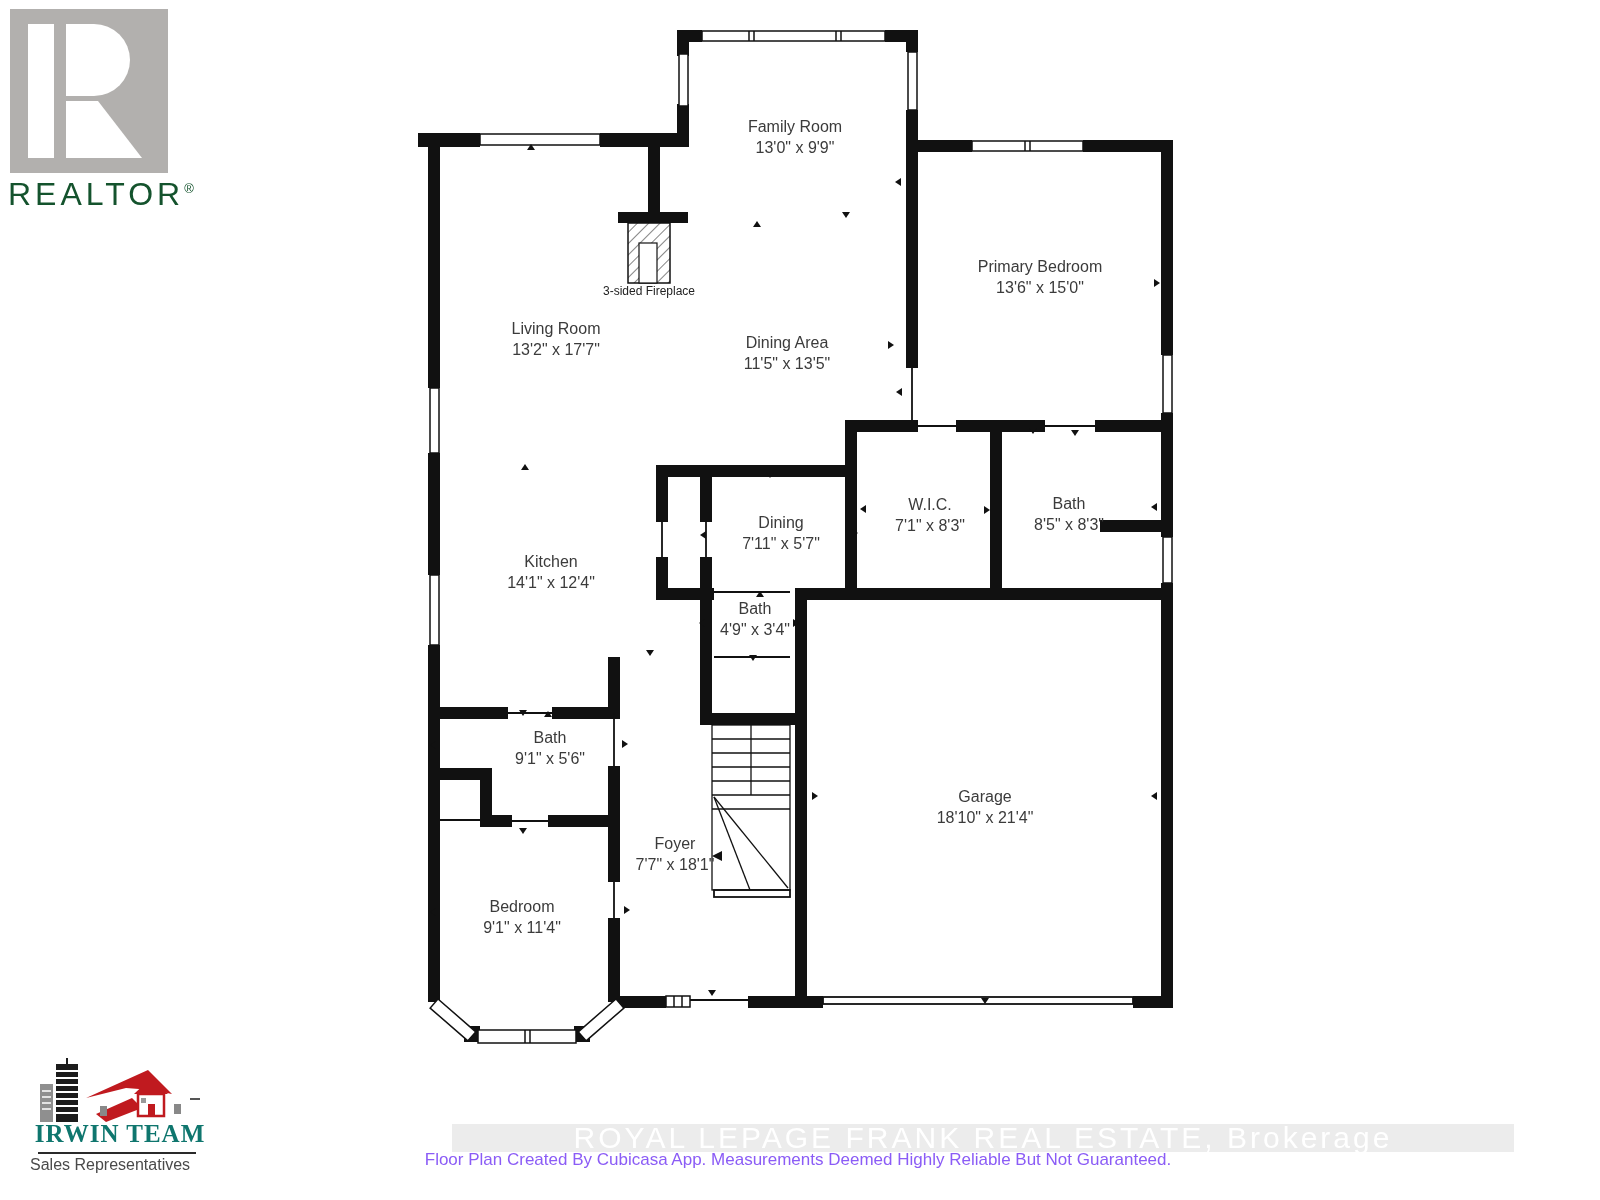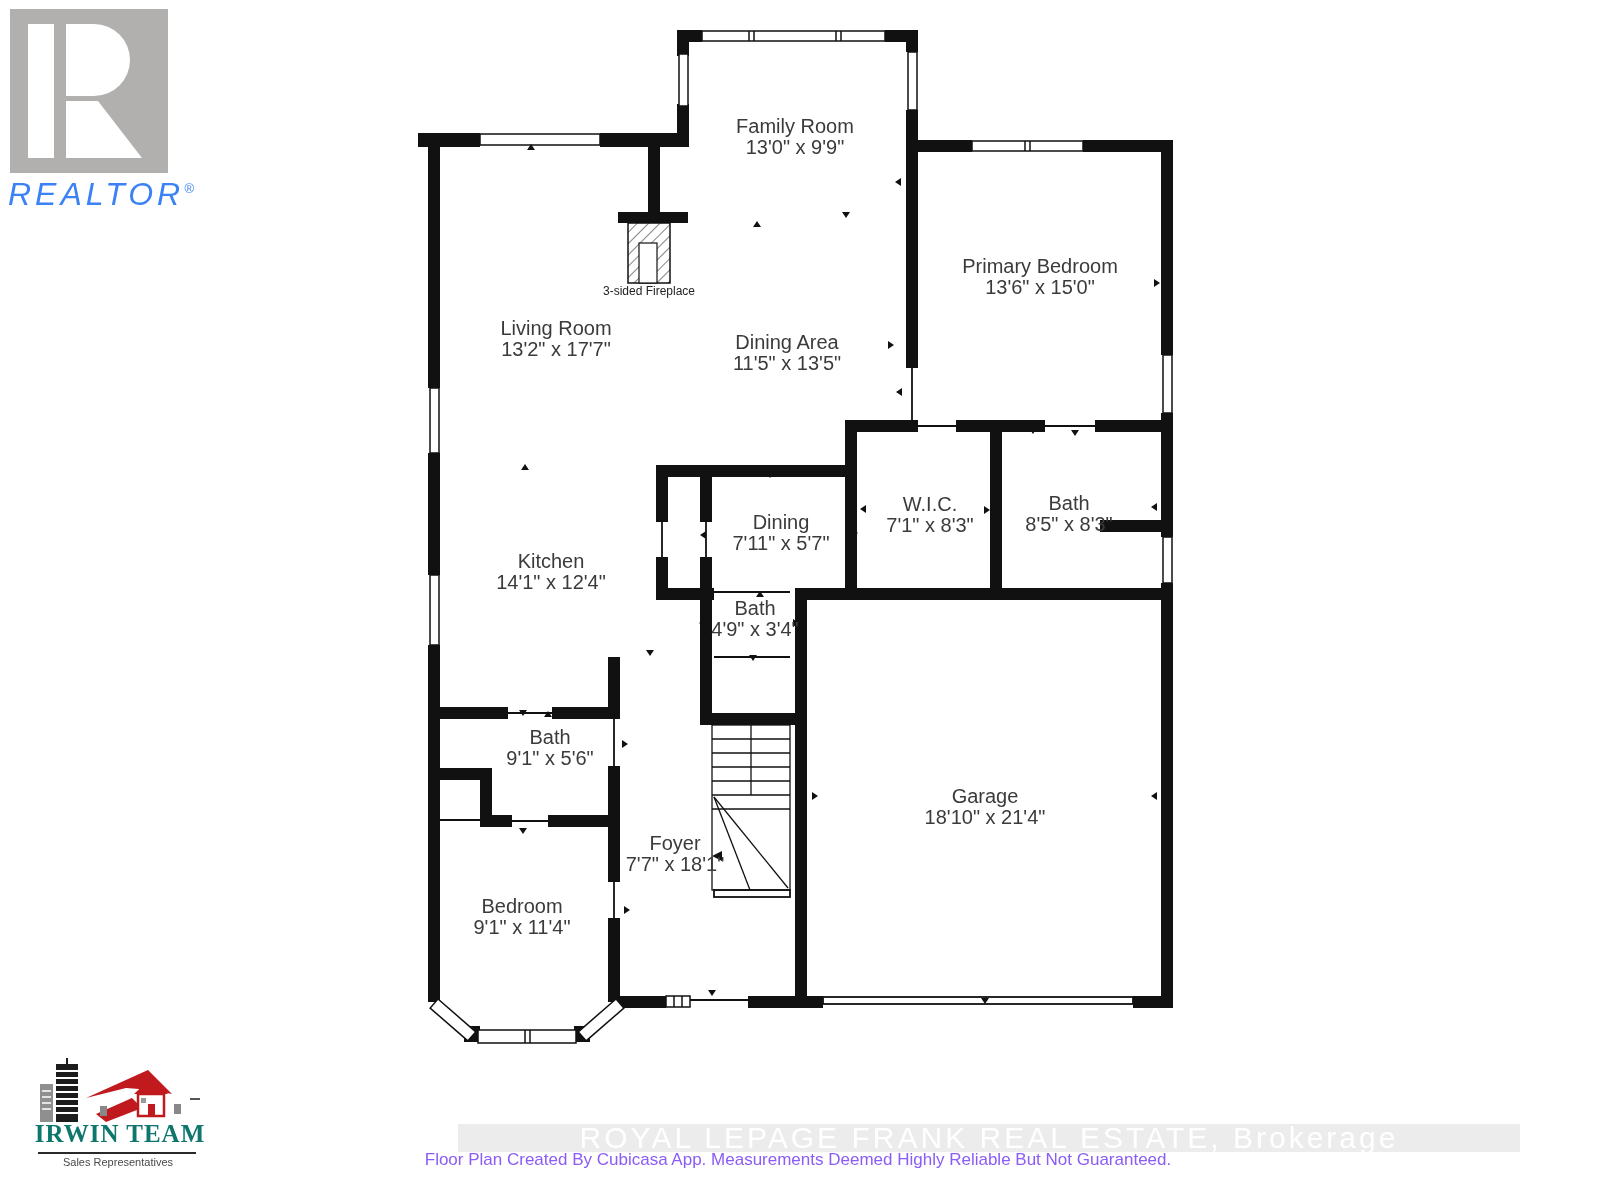--- a/index.html
+++ b/index.html
@@ -1,35 +1,35 @@
 <!DOCTYPE html>
 <html><head>
 <meta charset="utf-8">
 <style>
   html,body{margin:0;padding:0;background:#fff;}
   #page{position:relative;width:1600px;height:1200px;background:#fff;overflow:hidden;
         font-family:"Liberation Sans", sans-serif;}
   svg{position:absolute;left:0;top:0;}
   .room-label{position:absolute;transform:translateX(-50%);text-align:center;
-              font-size:20px;line-height:21px;color:#3b3b3b;white-space:nowrap;}
+              font-size:16px;line-height:21px;color:#3b3b3b;white-space:nowrap;}
   .annot-label{position:absolute;transform:translateX(-50%);text-align:center;
                font-size:12px;color:#222;white-space:nowrap;}
   #realtor-logo{position:absolute;left:10px;top:9px;width:158px;height:164px;background:#b2b0ae;}
   #realtor-text{position:absolute;left:8px;top:176px;width:190px;font-size:32px;
-                letter-spacing:4px;color:#3b82f6;font-weight:400;font-style:italic;}
+                letter-spacing:4px;color:#14532d;font-weight:400;}
   #realtor-text sup{font-size:13px;letter-spacing:0;}
   #irwin{position:absolute;left:30px;top:1058px;width:190px;height:120px;}
   #irwin-name{position:absolute;left:0px;top:62px;width:180px;text-align:center;
               font-family:"Liberation Serif", serif;font-weight:bold;font-size:25px;
               letter-spacing:1px;color:#0f766e;}
   #irwin-line{position:absolute;left:8px;top:94px;width:158px;height:2px;background:#2a2a2a;}
-  #irwin-sub{position:absolute;left:0px;top:98px;width:176px;text-align:center;
-             font-size:11px;color:#4a4a4a;}
+  #irwin-sub{position:absolute;left:0px;top:98px;width:176px;text-align:left;
+             font-size:16px;color:#4a4a4a;}
   #wm-band{position:absolute;left:452px;top:1124px;width:1062px;height:28px;background:#ececec;
-           text-align:center;margin-left:6px;}
+           text-align:center;}
   #wm-text{font-size:30px;line-height:28px;letter-spacing:3px;color:#ffffff;white-space:nowrap;}
   #disclaimer{position:absolute;left:0;top:1150px;width:1540px;text-align:center;
               font-size:17px;color:#8b5cf6;padding-left:28px;}
 </style>
 </head>
 <body>
 
 <div id="page">
 
   <svg width="1600" height="1200" viewBox="0 0 1600 1200">

